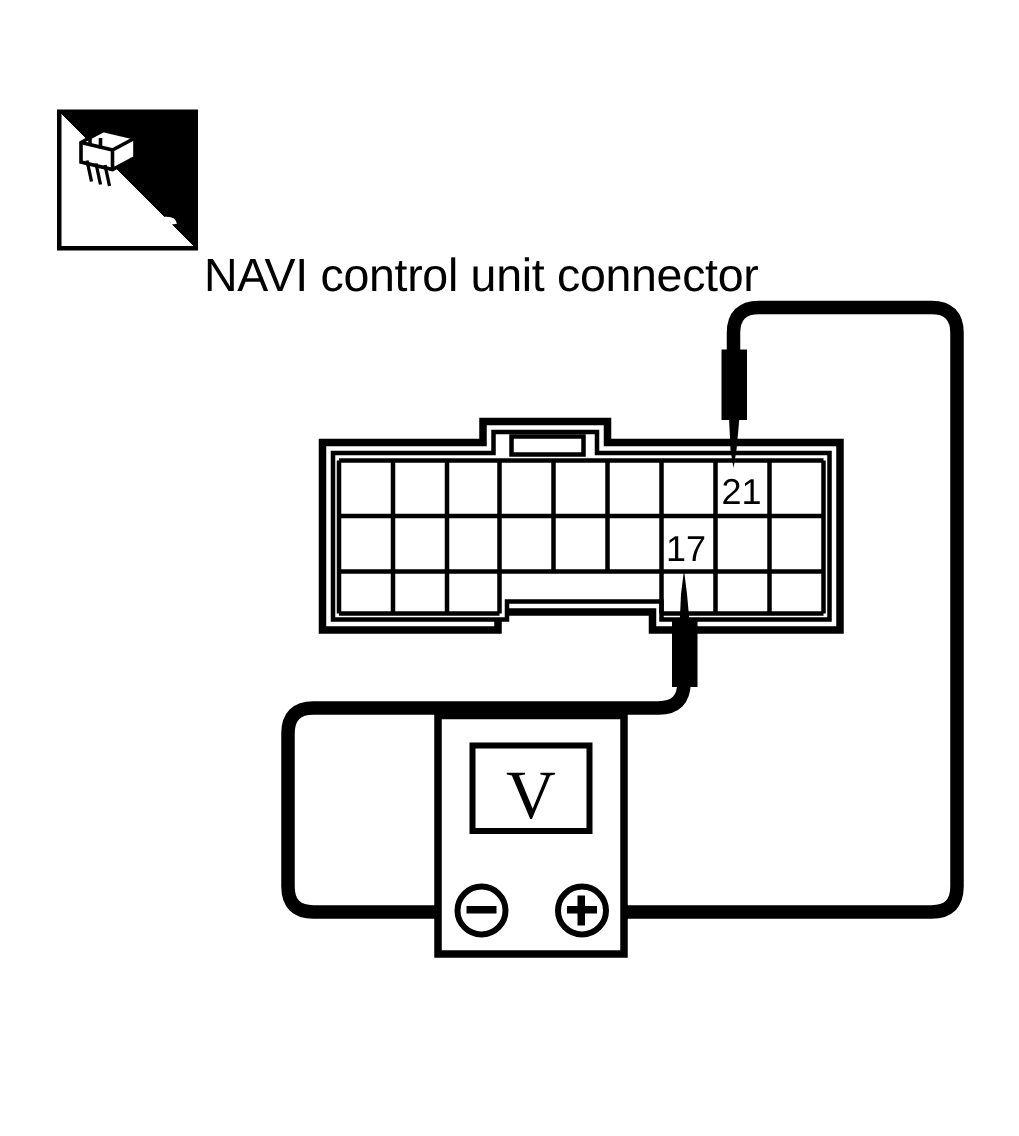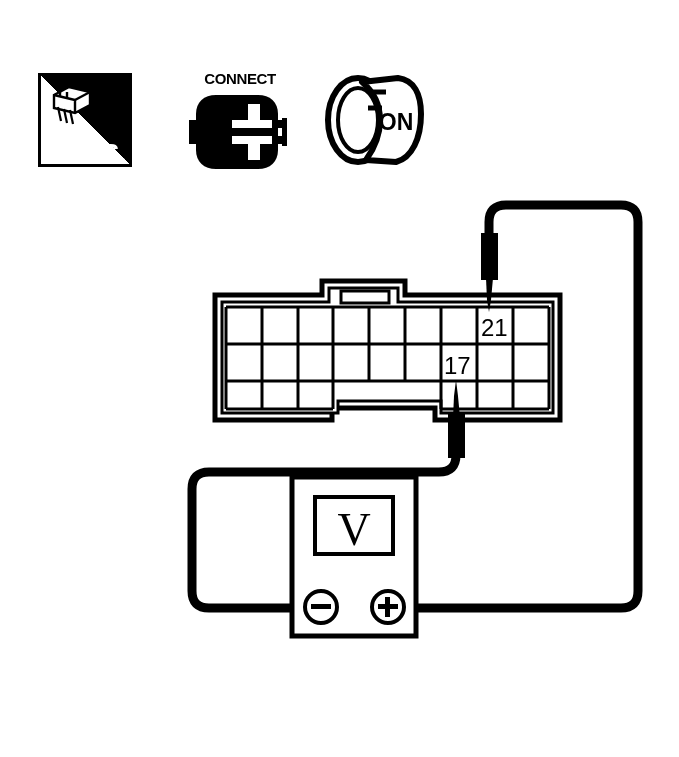--- a/index.html
+++ b/index.html
@@ -115,44 +115,23 @@
       </g>
       <g stroke="#000" stroke-width="2.2">
         <path d="M9 24 L12 38"></path>
         <path d="M15 26 L18 40"></path>
         <path d="M21 27 L24 41"></path>
       </g>
     </svg>
     <div class="hs-text">H.S.</div>
   </div>
 
-  <div id="connect-icon" class="abs">
-    <div class="connect-label">CONNECT</div>
-    <svg class="connect-glyph" width="108" height="80" viewBox="0 0 108 80">
-      <path d="M10 22 C10 10 18 3 30 3 L72 3 C84 3 92 10 92 22 L92 58 C92 70 84 77 72 77 L30 77 C18 77 10 70 10 58 Z" fill="#000"></path>
-      <rect x="3" y="28" width="9" height="24" fill="#000"></rect>
-      <path d="M62 12 L62 28 L46 28 L46 36 L86 36 L86 28 L74 28 L74 12 Z" fill="#fff"></path>
-      <path d="M46 44 L86 44 L86 52 L74 52 L74 68 L62 68 L62 52 L46 52 Z" fill="#fff"></path>
-      <rect x="86" y="28" width="14" height="8" fill="#000"></rect>
-      <rect x="86" y="44" width="14" height="8" fill="#000"></rect>
-      <rect x="96" y="26" width="5" height="28" fill="#000"></rect>
-    </svg>
-  </div>
-
-  <div id="ignition-icon" class="abs">
-    <svg width="104" height="100" viewBox="0 0 104 100">
-      <ellipse cx="36" cy="48" rx="30" ry="42" fill="#fff" stroke="#000" stroke-width="6"></ellipse>
-      <ellipse cx="36" cy="48" rx="20" ry="32" fill="#fff" stroke="#000" stroke-width="4"></ellipse>
-      <path d="M40 10 L76 6 C92 8 99 22 99 42 C99 66 90 86 74 90 L44 88 C54 74 58 62 58 48 C58 32 52 20 40 10 Z" fill="#fff" stroke="#000" stroke-width="6" stroke-linejoin="round"></path>
-      <path d="M46 20 L64 20" stroke="#000" stroke-width="5"></path>
-      <path d="M46 36 L60 36" stroke="#000" stroke-width="5"></path>
-      <text x="74" y="58" text-anchor="middle" font-family="Liberation Sans, sans-serif" font-size="23" font-weight="bold" fill="#000">ON</text>
-    </svg>
-  </div>
-
+
+
+  <div id="diagram-title" class="abs">NAVI control unit connector</div>
 
   <svg id="diagram-svg" class="abs" width="679" height="757" viewBox="0 0 679 757">
 
     <path d="M489 253 L489 222 Q489 205 506 205 L621 205 Q638 205 638 222 L638 591 Q638 608 621 608 L400 608" fill="none" stroke="#000" stroke-width="9" stroke-linecap="butt"></path>
 
     <path d="M456 440 L456 455 Q456 472 439 472 L209 472 Q192 472 192 489 L192 591 Q192 608 209 608 L308 608" fill="none" stroke="#000" stroke-width="9" stroke-linecap="butt"></path>
 
     <g>
 
       <path d="M215 295

